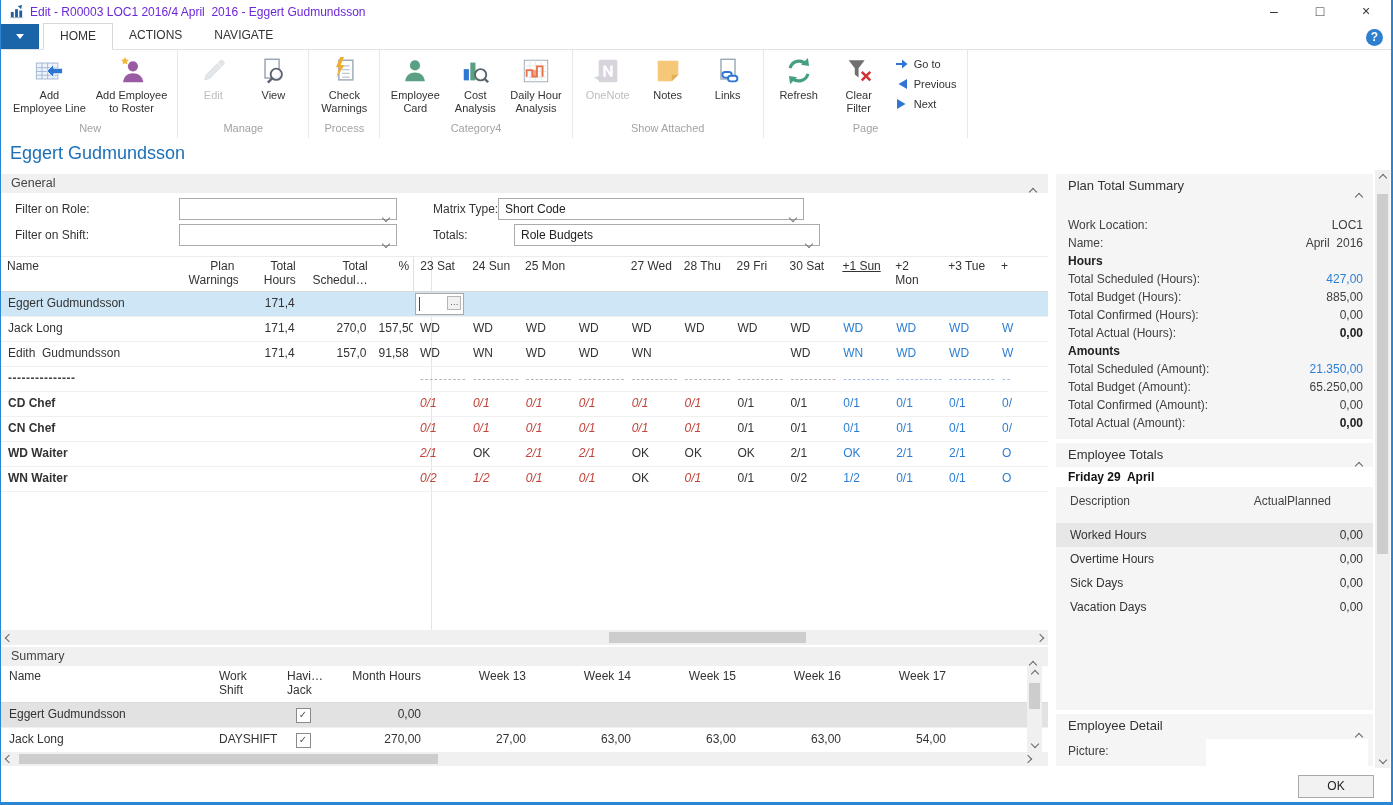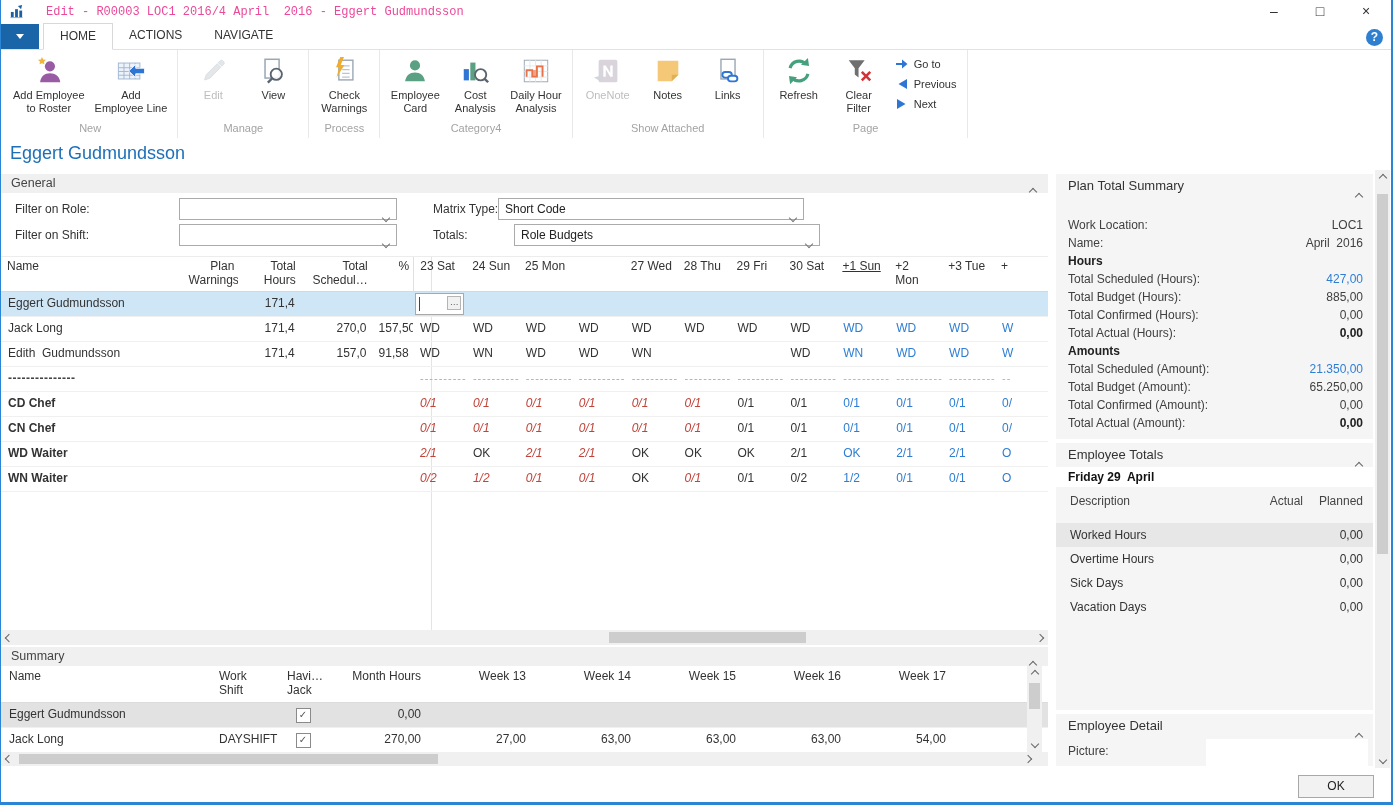--- a/index.html
+++ b/index.html
@@ -1,21 +1,21 @@
 <!DOCTYPE html>
 <html><head>
 <meta charset="utf-8">
 <style>
   html,body{margin:0;padding:0;background:#6f6f6f;}
   .window{position:relative;width:1393px;height:805px;background:#fff;overflow:hidden;
     font-family:"Liberation Sans",sans-serif;font-size:12px;color:#222;box-sizing:border-box;
     border-left:1px solid #2a86d4;border-right:2px solid #2a86d4;border-bottom:3px solid #2a86d4;}
   
   .titlebar{height:23px;display:flex;align-items:center;padding-left:8px;position:relative;background:#fff;}
-  .title-text{margin-left:22px;color:#ec4899;white-space:pre;font-family:Liberation Mono, monospace;}
+  .title-text{margin-left:6px;color:#6d28d9;white-space:pre;}
   .win-controls{position:absolute;right:2px;top:0;display:flex;height:23px;}
   .win-btn{width:46px;text-align:center;line-height:22px;font-size:14px;color:#333;cursor:default;}
   
   .tabrow{height:26px;position:relative;border-bottom:1px solid #e2e2e2;background:#fff;}
   .app-menu-btn{position:absolute;left:0;top:1px;width:38px;height:25px;background:#1a64a8;display:flex;align-items:center;justify-content:center;}
   .app-menu-caret{width:0;height:0;border-left:4px solid transparent;border-right:4px solid transparent;border-top:5px solid #fff;}
   .tabs{position:absolute;left:42px;bottom:-1px;display:flex;}
   .tab{padding:5px 16px 6px;color:#333;font-size:12px;}
   .tab.active{background:#fff;border:1px solid #d8d8d8;border-bottom:1px solid #fff;}
   .help-btn{position:absolute;right:8px;bottom:3px;width:17px;height:17px;border-radius:50%;background:#2e7fd0;color:#fff;font-size:12px;font-weight:bold;text-align:center;line-height:17px;}
@@ -88,21 +88,21 @@
   .frow{display:flex;height:18px;line-height:18px;padding:0 10px 0 12px;color:#404040;}
   .frow .fl{flex:1;}
   .frow .fv{text-align:right;white-space:pre;}
   .fv.link{color:#2d7ed3;}
   .fv.bold{font-weight:bold;color:#222;}
   .fgroup{font-weight:bold;color:#222;padding-left:12px;height:18px;line-height:18px;}
   .date-row{background:#fff;font-weight:bold;height:20px;line-height:20px;padding-left:12px;color:#111;white-space:pre;}
   .tcolhead{display:flex;height:20px;line-height:20px;padding:4px 10px 0 14px;color:#444;margin-bottom:12px;}
   .tcolhead .th-desc{flex:1;}
   .tcolhead .th-a{width:70px;text-align:right;}
-  .tcolhead .th-p{width:60px;text-align:right;}
+  .tcolhead .th-p{width:76px;}
   .trow{display:flex;height:24px;line-height:24px;padding:0 10px 0 14px;color:#333;}
   .trow.hl{background:#e7e7e7;}
   .trow .td-desc{flex:1;}
   .trow .td-a{width:70px;text-align:right;}
   .trow .td-p{width:84px;text-align:right;}
   .pic-label{position:absolute;left:12px;top:30px;color:#404040;}
   .pic-box{position:absolute;left:150px;top:25px;width:162px;height:30px;background:#fff;}
   
   .ok-btn{position:absolute;left:1297px;top:637px;width:76px;height:23px;background:#f2f2f2;border:1px solid #a8a8a8;box-sizing:border-box;text-align:center;line-height:21px;color:#222;}
 </style>
@@ -141,38 +141,38 @@
       </div>
     <div class="help-btn">?</div>
   </div>
 
   <div class="ribbon" id="ribbon">
       <div class="rgroup">
         <div class="rbtns">
           <div class="rbtn">
             <span class="ricon">
               <svg width="30" height="30" viewBox="0 0 32 32">
+                <rect x="2.5" y="7.5" width="23" height="17" fill="#eef3fa" stroke="#9fb6d4"></rect>
+                <path d="M2.5 12.5h23M2.5 16.5h23M2.5 20.5h23M8.5 7.5v17M14.5 7.5v17M20.5 7.5v17" stroke="#9fb6d4"></path>
+                <path d="M30.5 13h-9.5V8.8L13.5 16l7.5 7.2V19h9.5z" fill="#2e75d4" stroke="#fff"></path>
+              </svg>
+            </span>
+            <span class="rlabel">Add
+Employee Line</span>
+          </div>
+          <div class="rbtn">
+            <span class="ricon">
+              <svg width="30" height="30" viewBox="0 0 32 32">
                 <circle cx="17" cy="11" r="5.4" fill="#9a5ba5"></circle>
                 <path d="M6.5 28c.5-6 5-9.5 10.5-9.5S27.5 22 28 28z" fill="#9a5ba5"></path>
                 <path d="M8.5 1l1.3 2.6 2.9.4-2.1 2 .5 2.9-2.6-1.3-2.6 1.3.5-2.9-2.1-2 2.9-.4z" fill="#f1b53e"></path>
               </svg>
             </span>
             <span class="rlabel">Add Employee
 to Roster</span>
-          </div>
-          <div class="rbtn">
-            <span class="ricon">
-              <svg width="30" height="30" viewBox="0 0 32 32">
-                <rect x="2.5" y="7.5" width="23" height="17" fill="#eef3fa" stroke="#9fb6d4"></rect>
-                <path d="M2.5 12.5h23M2.5 16.5h23M2.5 20.5h23M8.5 7.5v17M14.5 7.5v17M20.5 7.5v17" stroke="#9fb6d4"></path>
-                <path d="M30.5 13h-9.5V8.8L13.5 16l7.5 7.2V19h9.5z" fill="#2e75d4" stroke="#fff"></path>
-              </svg>
-            </span>
-            <span class="rlabel">Add
-Employee Line</span>
           </div>
         </div>
         <div class="rglabel">New</div>
       </div>
       <div class="rgroup">
         <div class="rbtns">
           <div class="rbtn disabled">
             <span class="ricon">
               <svg width="30" height="30" viewBox="0 0 32 32">
                 <path d="M7 25.5l1.8-5.6L20.5 8.2l3.8 3.8L12.6 23.7z" fill="#aac7e0" stroke="#8fb0cf"></path>

